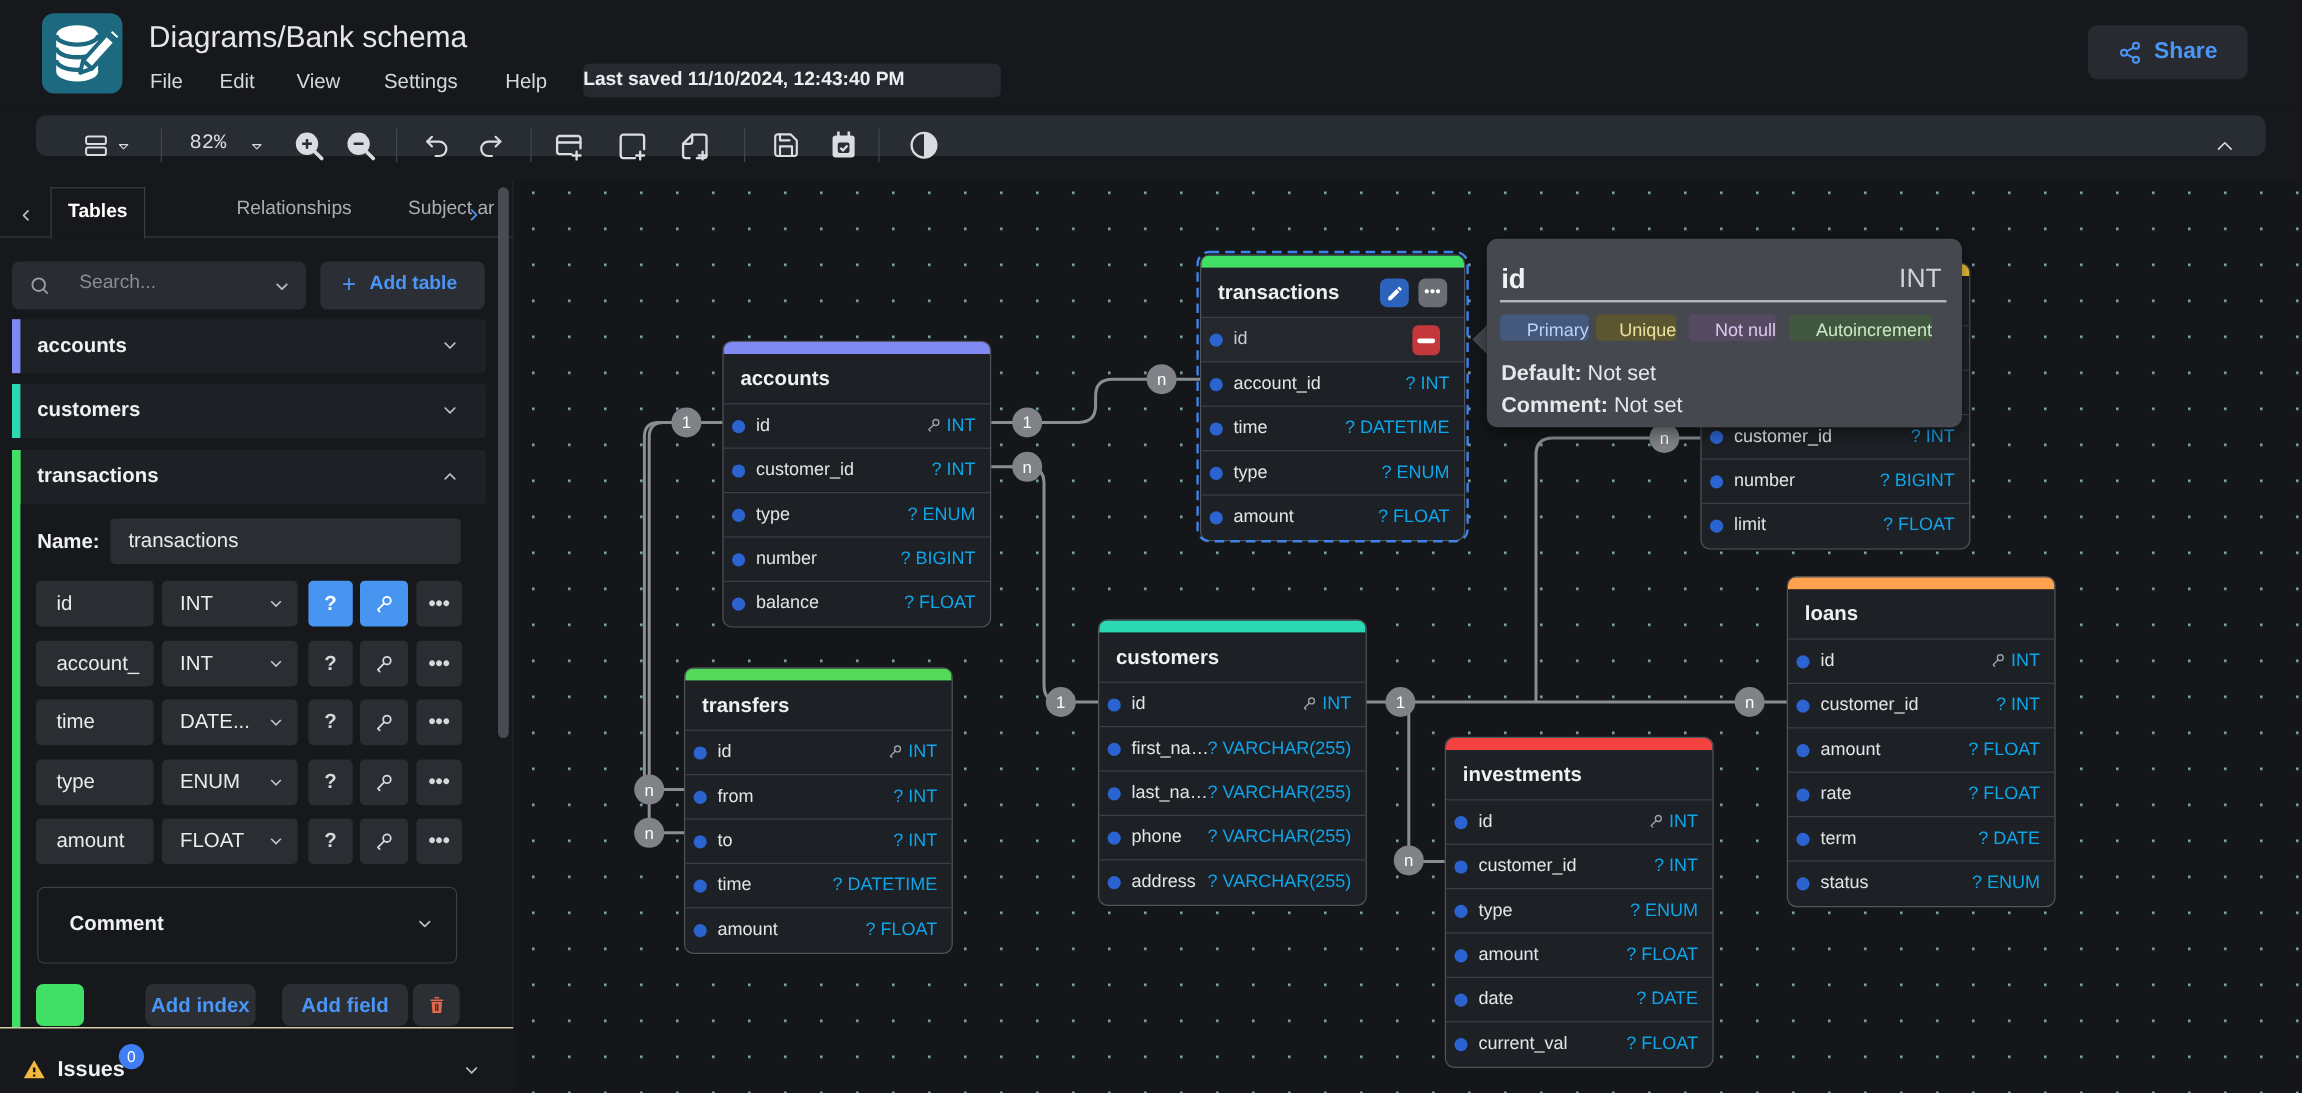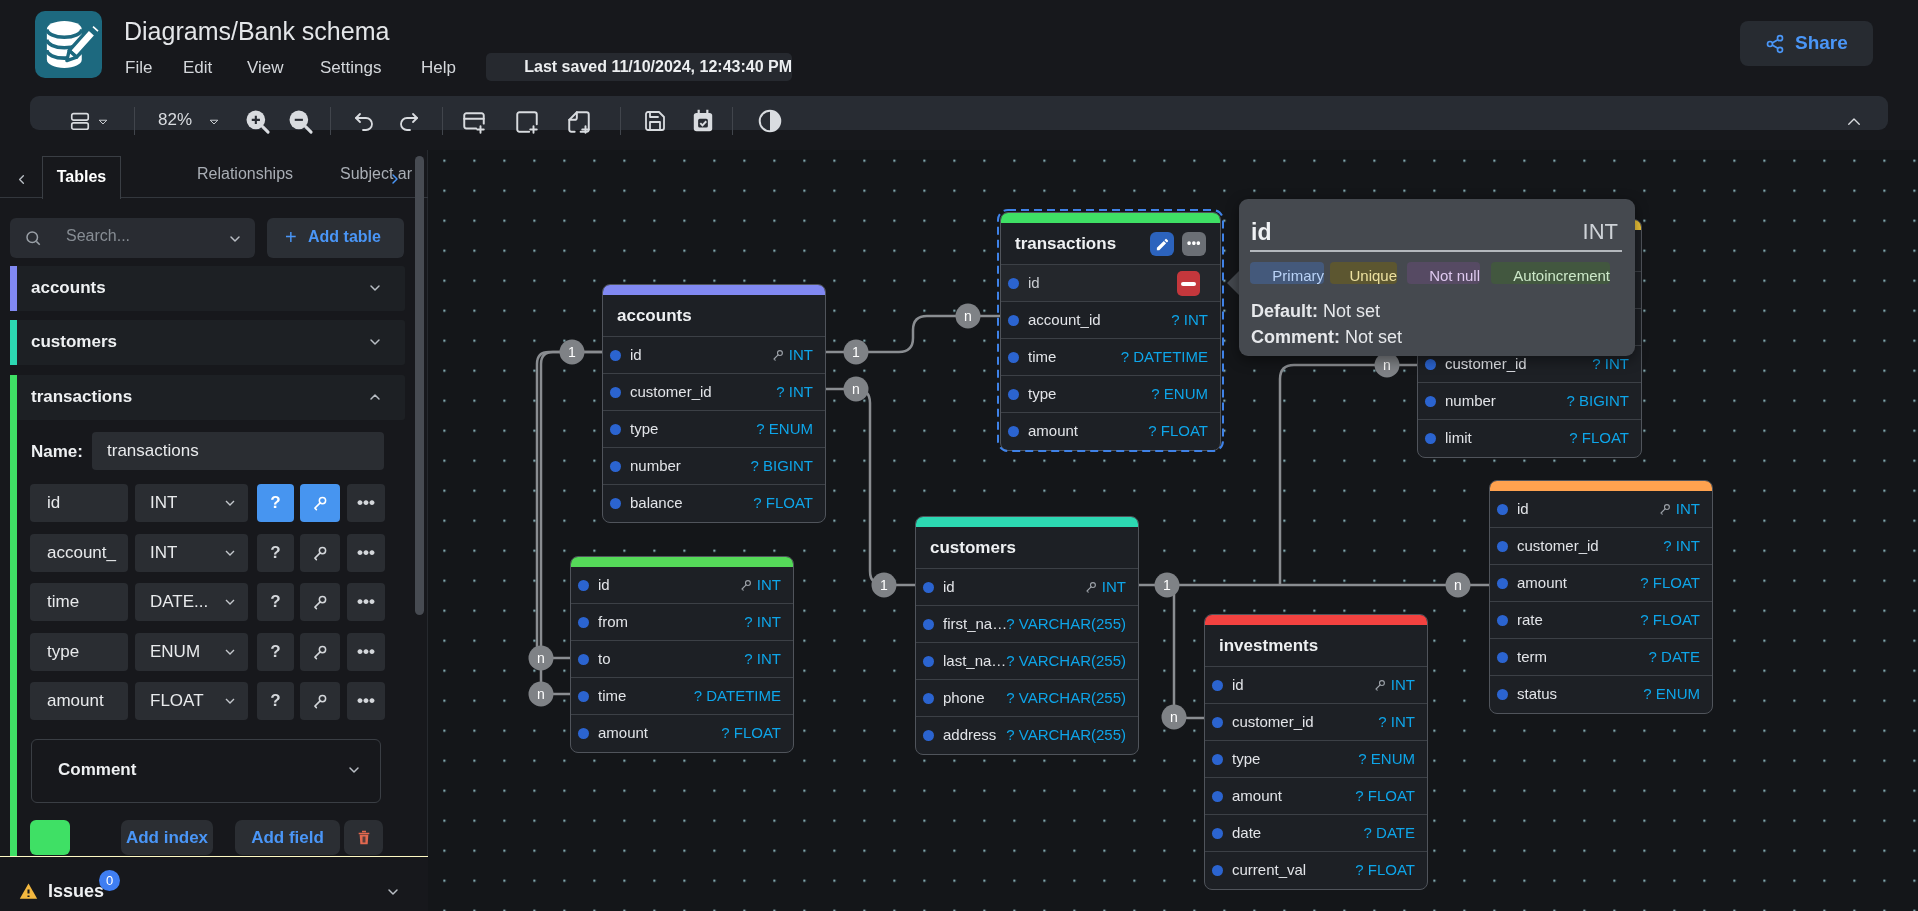--- a/index.html
+++ b/index.html
@@ -1,23 +1,23 @@
 <!DOCTYPE html>
 <html><head><meta charset="utf-8"><style>
 * { margin:0; padding:0; box-sizing:border-box; }
 html,body { width:1918px; height:911px; overflow:hidden; background:#17181c; font-family:"Liberation Sans", sans-serif; }
 
 #header { position:absolute; left:0; top:0; width:1918px; height:92px; background:#17181c; }
 #logo { position:absolute; left:35px; top:11px; width:67px; height:67px; border-radius:10px; background:#1d697f; }
 #title { position:absolute; left:124px; top:17px; font-size:25px; color:#e4e6e9; }
 .menu { position:absolute; top:58px; font-size:17px; color:#d4d7db; }
-#lastsaved { position:absolute; left:486px; top:53px; width:306px; height:28px; background:#26292f; border-radius:5px; color:#eceef0; font-size:16px; font-weight:bold; text-align:right; line-height:28px; }
+#lastsaved { position:absolute; left:486px; top:53px; width:348px; height:28px; background:#26292f; border-radius:5px; color:#eceef0; font-size:16px; font-weight:bold; text-align:left; line-height:28px; }
 #share { position:absolute; left:1740px; top:21px; width:133px; height:45px; background:#272b31; border-radius:8px; color:#4a96f7; font-size:19px; font-weight:bold; }
 
-#toolbar { position:absolute; left:30px; top:96px; width:1858px; height:34px; background:#282c33; border-radius:9px; }
+#toolbar { position:absolute; left:30px; top:96px; width:1858px; height:34px; background:#282c33; border-radius:9px;font-family:Liberation Mono, monospace; }
 #toolbar svg.ic { stroke:#d9dce0; stroke-width:1.8; fill:none; stroke-linecap:round; stroke-linejoin:round; }
 .tsep { position:absolute; top:11px; width:1px; height:28px; background:#41454c; }
 .tzoom { position:absolute; left:128px; top:14px; color:#d9dce0; font-size:17px; }
 
 #sidebar { position:absolute; left:0; top:150px; width:428px; height:761px; background:#17181c; border-right:1px solid #26292e; }
 #tabbar { position:absolute; left:0; top:0; width:428px; height:48px; border-bottom:1px solid #33373d; }
 .tab { position:absolute; top:0; height:48px; line-height:48px; font-size:16px; color:#a9aeb5;margin-left:48px; }
 #tabactive { position:absolute; left:42px; top:6px; width:79px; height:43px; background:#17181c; border:1px solid #3a3e44; border-bottom:none; color:#fff; font-weight:bold; text-align:center; line-height:40px; font-size:16px; z-index:2; }
 #searchbox { position:absolute; left:10px; top:68px; width:245px; height:40px; background:#292c32; border-radius:6px; }
 #addtable { position:absolute; left:267px; top:68px; width:137px; height:40px; background:#2b2f35; border-radius:6px; color:#4a96f7; font-weight:bold; font-size:16px; }
@@ -410,20 +410,23 @@
         <span class="fr"><span class="ty">? BIGINT</span></span>
       </div>
       <div class="trow">
         <span class="dot"></span>
         <span class="fn">balance</span>
         <span class="fr"><span class="ty">? FLOAT</span></span>
       </div>
     </div>
 <div class="tbl" style="left:142px;top:406px;width:224px">
       <div class="strip" style="background:#55d959"></div>
+      <div class="thead">
+        <span>transfers</span>
+      </div>
       <div class="trow">
         <span class="dot"></span>
         <span class="fn">id</span>
         <span class="fr"><span class="key"><svg class="ki" viewBox="0 0 24 24">
               <circle cx="15.3" cy="8.7" r="4.2"></circle>
               <path d="M12.2 11.8L5.2 18.8L7.2 20.8"></path>
             </svg></span><span class="ty"> INT</span></span>
       </div>
       <div class="trow">
         <span class="dot"></span>
@@ -475,20 +478,23 @@
         <span class="fr"><span class="ty">? VARCHAR(255)</span></span>
       </div>
       <div class="trow">
         <span class="dot"></span>
         <span class="fn">address</span>
         <span class="fr"><span class="ty">? VARCHAR(255)</span></span>
       </div>
     </div>
 <div class="tbl" style="left:1061px;top:330px;width:224px">
       <div class="strip" style="background:#ffa24f"></div>
+      <div class="thead">
+        <span>loans</span>
+      </div>
       <div class="trow">
         <span class="dot"></span>
         <span class="fn">id</span>
         <span class="fr"><span class="key"><svg class="ki" viewBox="0 0 24 24">
               <circle cx="15.3" cy="8.7" r="4.2"></circle>
               <path d="M12.2 11.8L5.2 18.8L7.2 20.8"></path>
             </svg></span><span class="ty"> INT</span></span>
       </div>
       <div class="trow">
         <span class="dot"></span>

